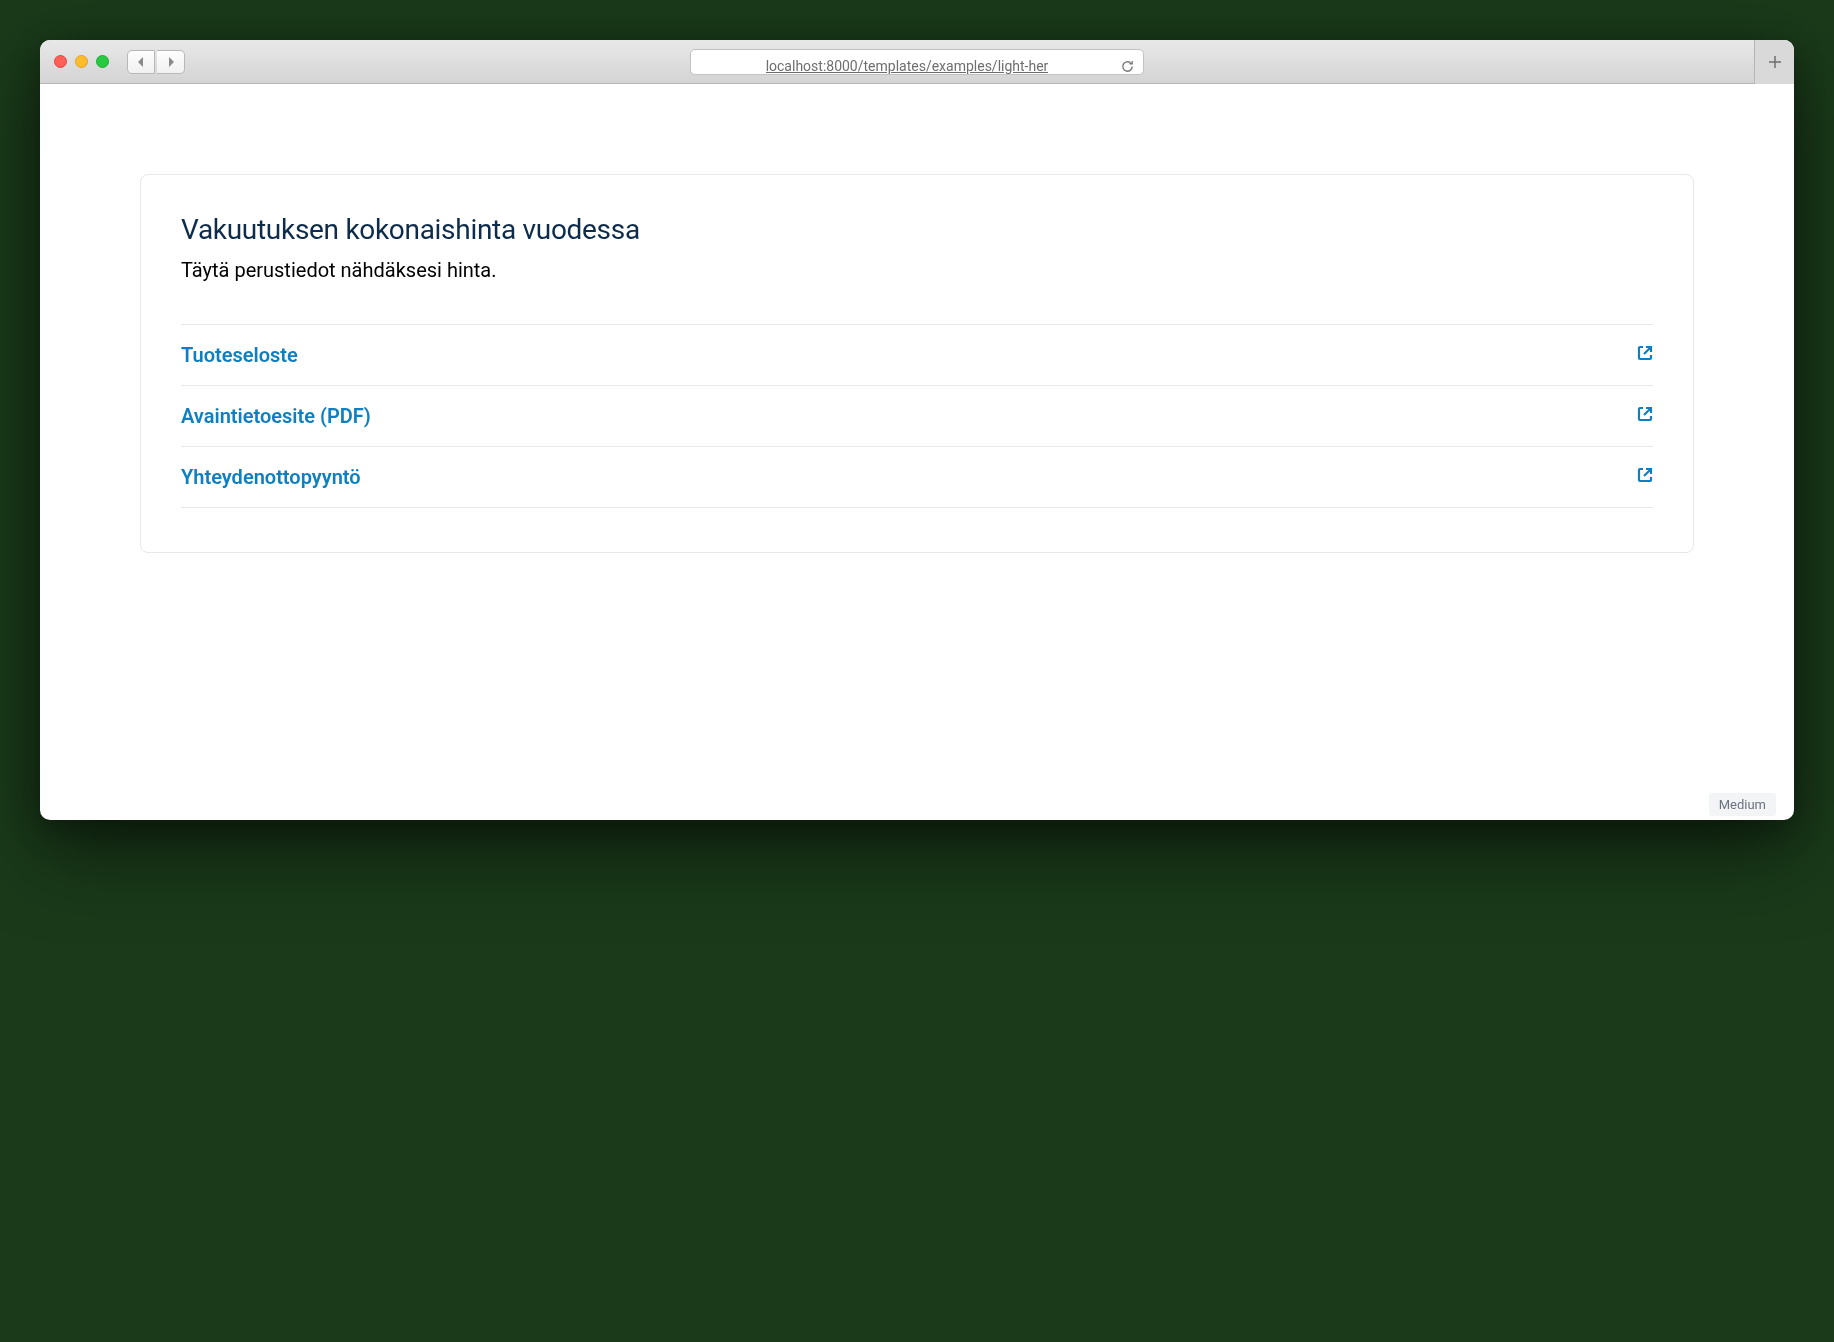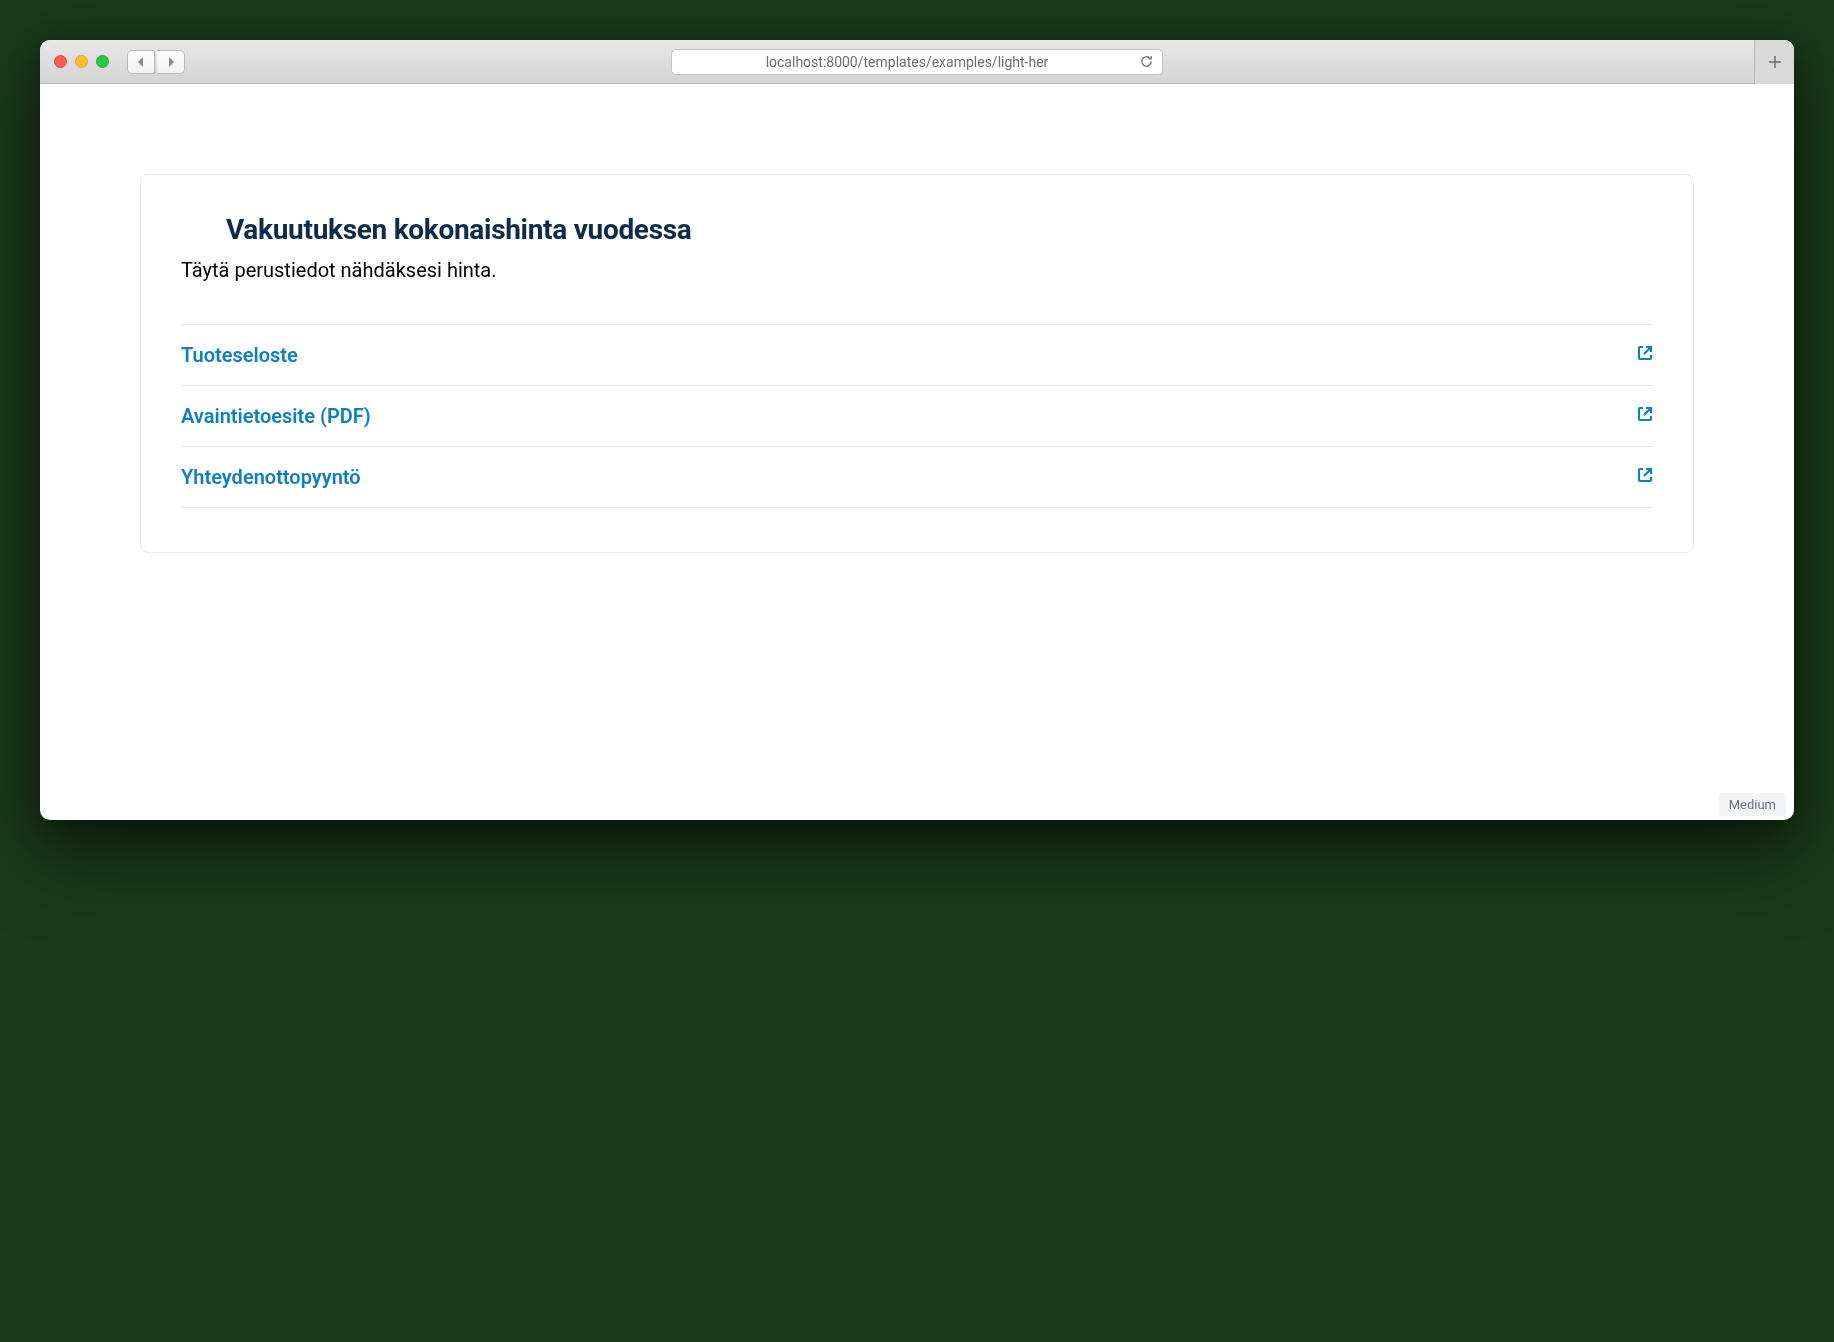--- a/index.html
+++ b/index.html
@@ -79,31 +79,32 @@
     .nav-btn svg {
       width: 10px;
       height: 12px;
       fill: #8a8a8a;
     }
 
     .address-bar {
       position: absolute;
       left: 50%;
       transform: translateX(-50%);
-      width: 492px;
+      width: 454px;
       height: 26px;
       background: #ffffff;
       border: 1px solid #c2c2c2;
       border-radius: 5px;
       display: flex;
-      align-items: center;
+      align-items: flex-end;
       justify-content: center;
       padding: 0 30px 0 10px;
       font-size: 14px;
       color: #6e6e6e;
+      text-decoration: underline;
     }
 
     .address-text {
       white-space: nowrap;
       overflow: hidden;
       text-overflow: clip;
     }
 
     .reload-icon {
       position: absolute;
@@ -146,25 +147,24 @@
     }
 
     .card {
       border: 1px solid #e5e7eb;
       border-radius: 8px;
       padding: 38px 40px 44px;
     }
 
     .card-title {
       font-size: 28px;
-      font-weight: 700;
+      font-weight: 400;
       color: #0d2b4a;
       margin-bottom: 12px;
       letter-spacing: -0.3px;
-      margin-left: 45px;
     }
 
     .card-subtitle {
       font-size: 20px;
       color: #000000;
       margin-bottom: 42px;
     }
 
     .link-list {
       border-top: 1px solid #e5e7eb;
@@ -191,21 +191,21 @@
       width: 16px;
       height: 16px;
       fill: none;
       stroke: #0e7fc1;
       stroke-width: 2.2;
     }
 
     .badge {
       position: absolute;
       bottom: 4px;
-      right: 8px;
+      right: 18px;
       background: #f3f4f6;
       color: #6b7280;
       font-size: 13px;
       padding: 4px 10px;
       border-radius: 3px;
     }
   </style>
 </head>
 <body>
 

